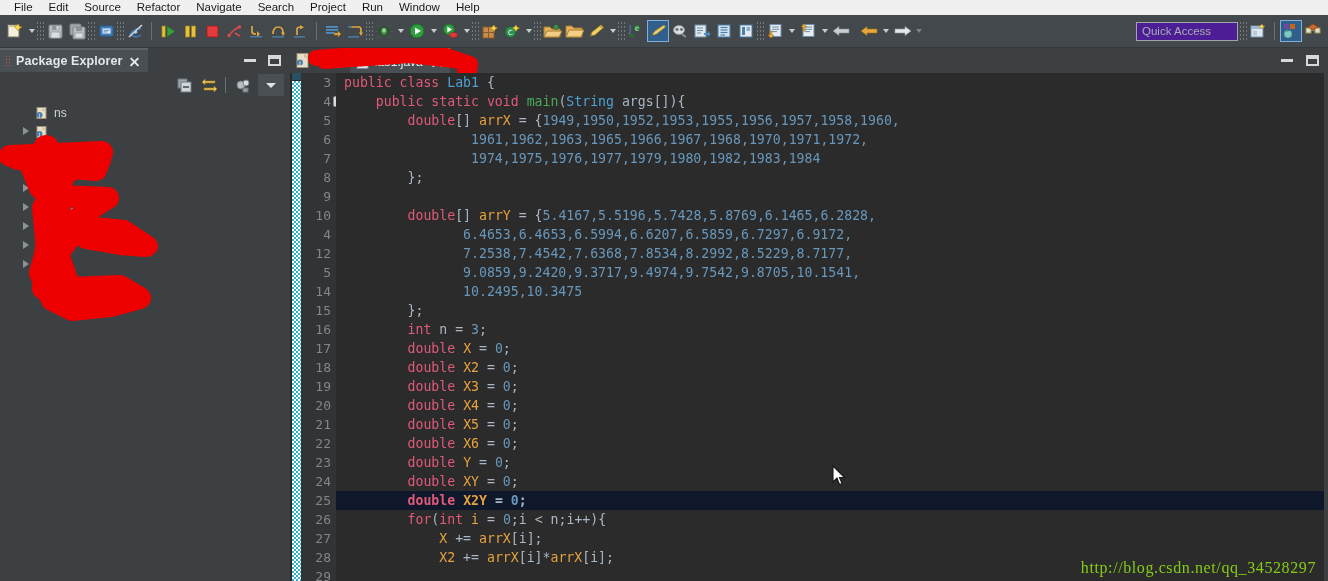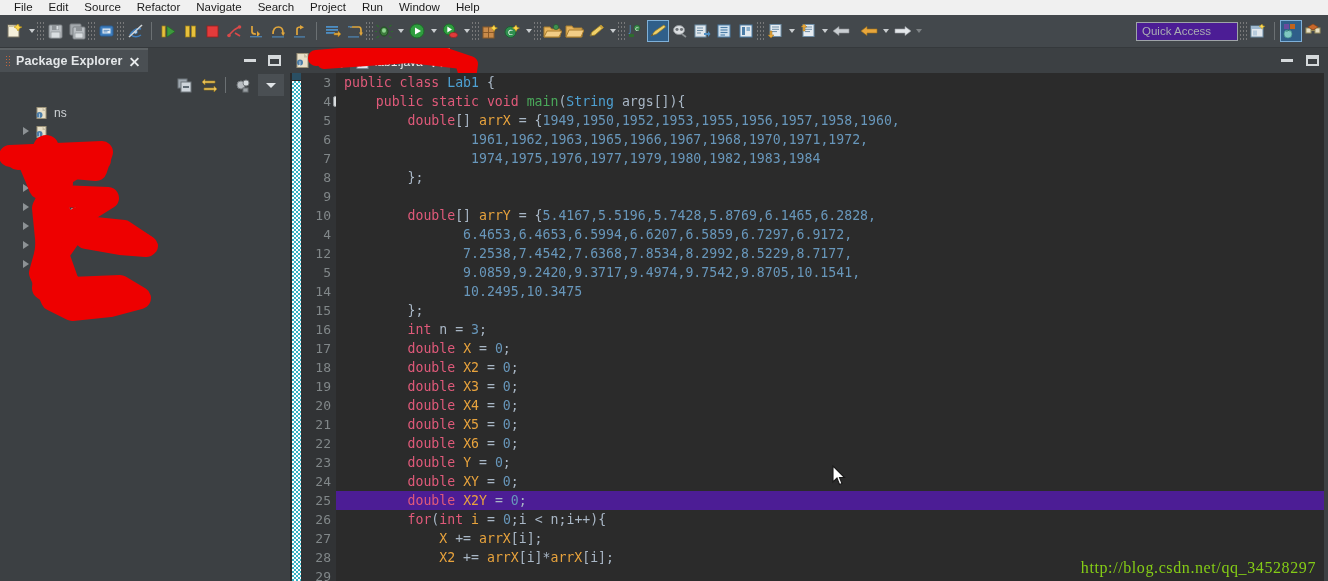--- a/index.html
+++ b/index.html
@@ -328,21 +328,21 @@
     overflow: hidden;
     font-family: "DejaVu Sans Mono", monospace;
     font-size: 13.2px;
   }
   .cline {
     height: 19px; line-height: 19px;
     white-space: pre;
     padding-left: 8px;
     color: #a9b7c6;
   }
-  .cline.hl { background: #4c1d95; }
+  .cline.hl { background: #0f172a; font-weight: bold; }
   .kw2  { color: #e05a7a; }
   .typ  { color: #4ea1d3; }
   .mth  { color: #4aa85a; }
   .var  { color: #e8a33d; }
   .num  { color: #6897bb; }
   .pun  { color: #a9b7c6; }
 
   .cursor-arrow { position: absolute; pointer-events: none; }
 
   .watermark {

